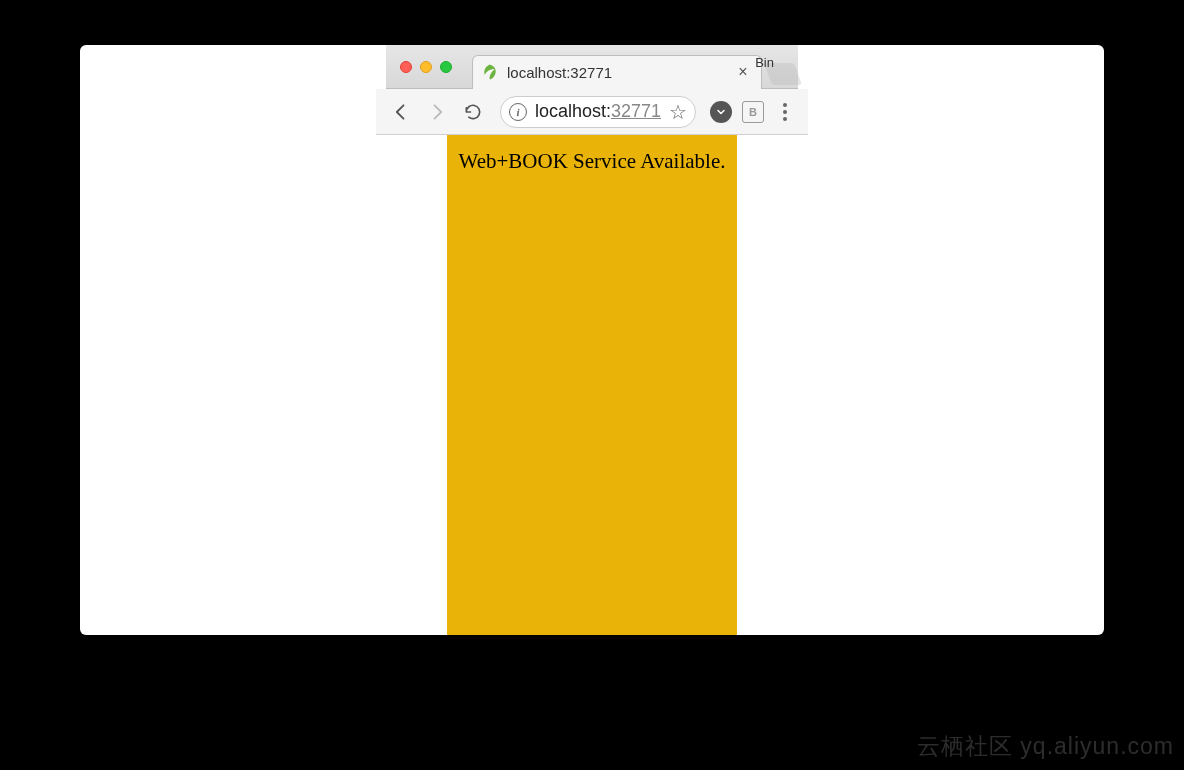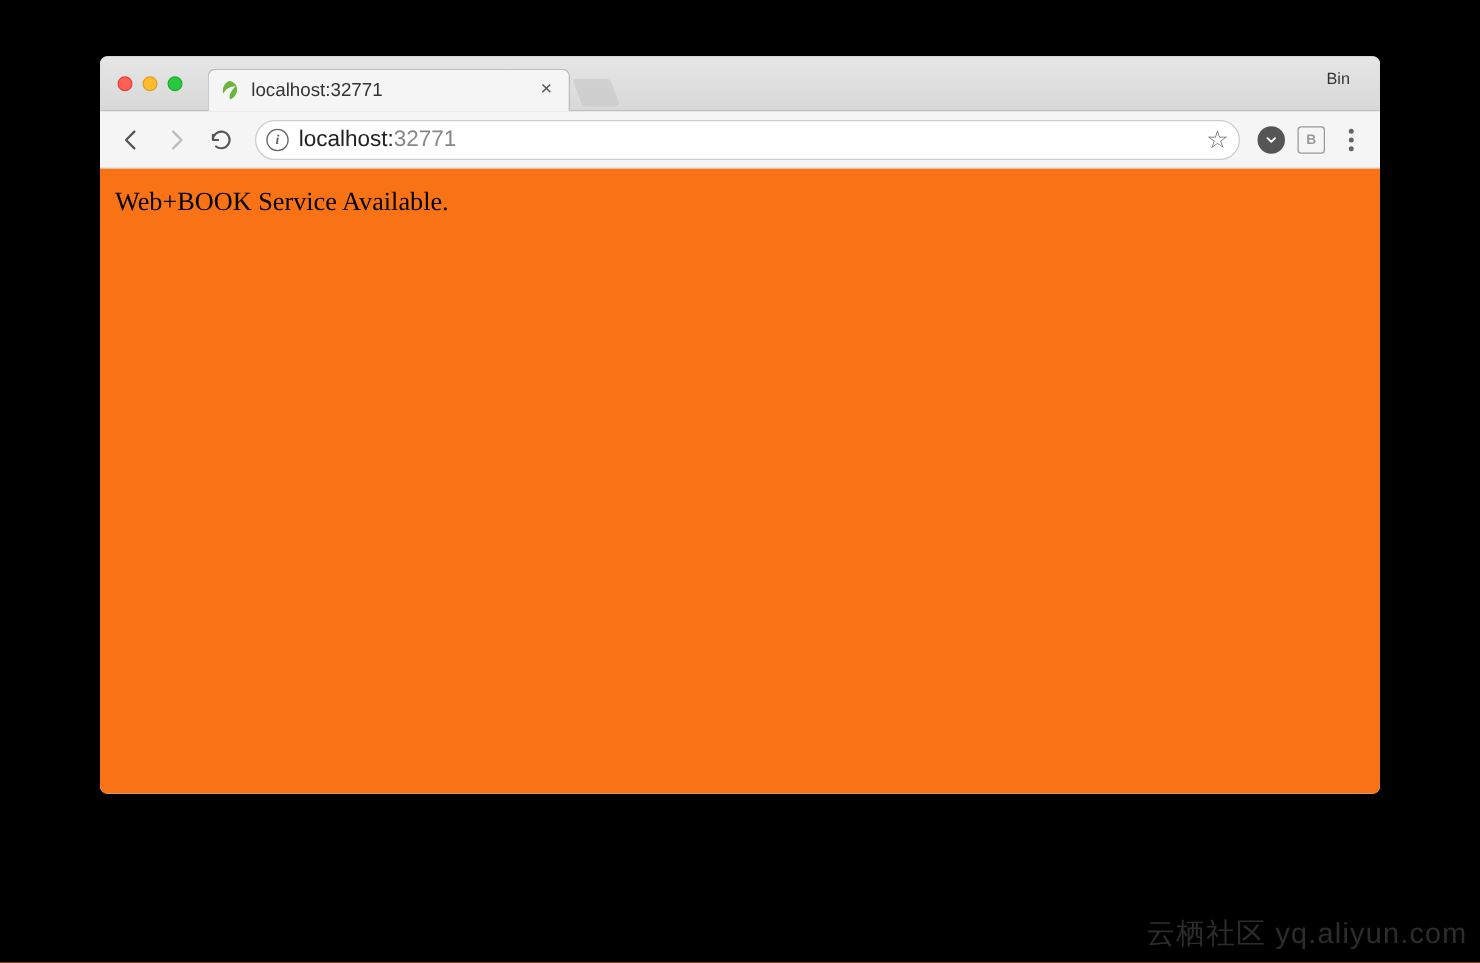--- a/index.html
+++ b/index.html
@@ -16,20 +16,21 @@
       left: 80px;
       top: 45px;
       width: 1024px;
       height: 590px;
       background: #fff;
       border-radius: 6px;
       box-shadow: 0 10px 40px rgba(0,0,0,0.5);
       display: flex;
       flex-direction: column;
       overflow: hidden;
+      align-items: center;
     }
     .title-bar {
       height: 44px;
       background: linear-gradient(#e6e6e6, #d8d8d8);
       border-bottom: 1px solid #bdbdbd;
       display: flex;
       align-items: center;
       position: relative;
     }
     .traffic-lights {
@@ -141,21 +142,21 @@
       color: #666;
       font-family: Georgia, serif;
       font-style: italic;
       font-weight: bold;
     }
     .url-text {
       font-size: 18px;
       color: #222;
       flex: 1;
     }
-    .url-text .secondary { color: #888; }
+    .url-text .secondary { color: #888; text-decoration: underline; }
     .star-btn {
       font-size: 20px;
       color: #666;
       cursor: pointer;
     }
     .ext-icon {
       width: 26px; height: 26px;
       display: flex;
       align-items: center;
       justify-content: center;
@@ -192,21 +193,21 @@
       cursor: pointer;
       padding: 4px;
     }
     .menu-dot {
       width: 4px; height: 4px;
       background: #666;
       border-radius: 50%;
     }
     .viewport {
       flex: 1;
-      background: #f97316;
+      background: #eab308;
       padding: 14px 12px;
     }
     .page-text {
       font-family: "Times New Roman", Times, serif;
       font-size: 21px;
       color: #000;
     }
     .watermark {
       position: absolute;
       right: 10px;

